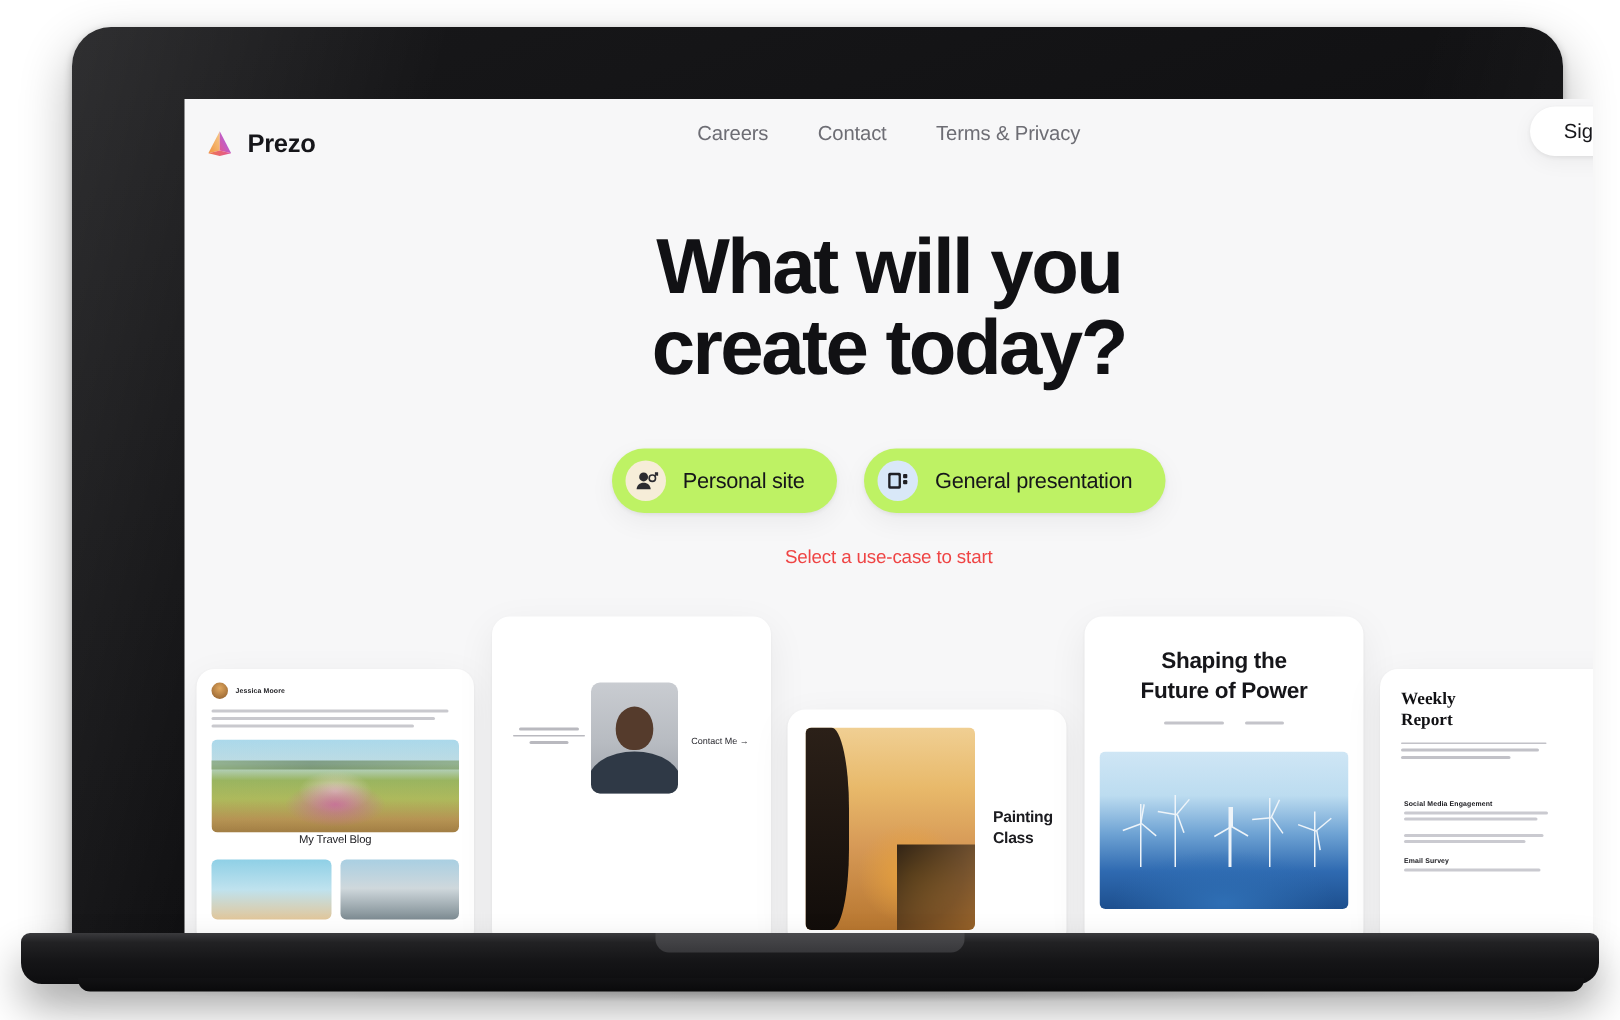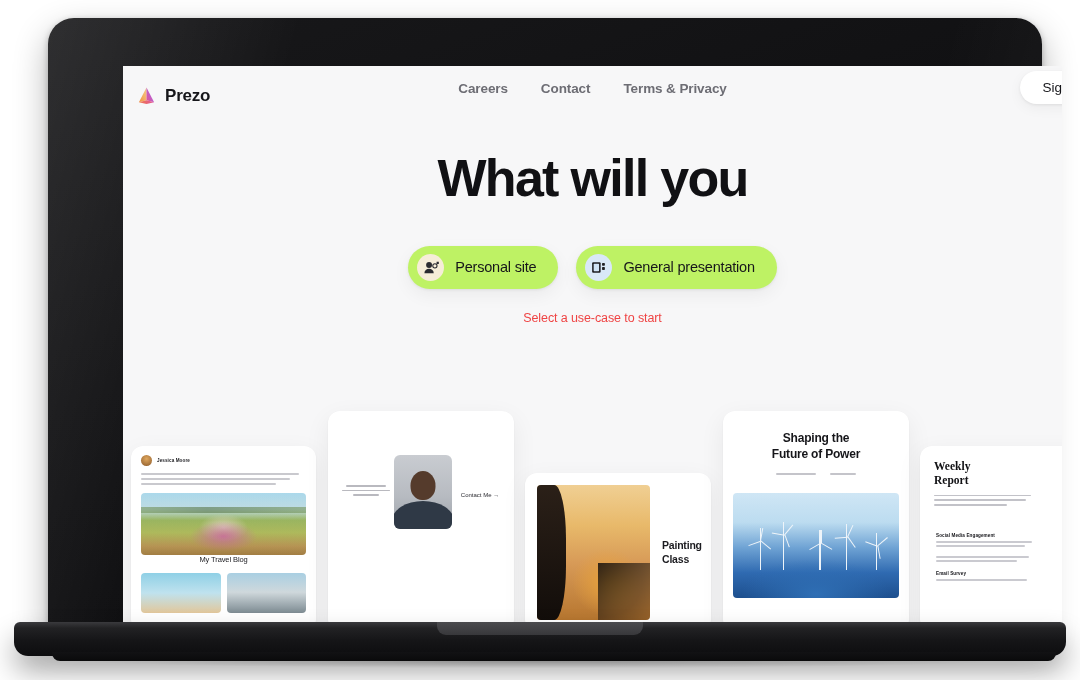--- a/index.html
+++ b/index.html
@@ -75,21 +75,21 @@
   .brand { display: flex; align-items: center; gap: 9px; }
   .brand-mark { width: 19px; height: 19px; display: block; }
   .brand-name {
     font-size: 17px; font-weight: 700; color: #16161a; letter-spacing: -.2px;
   }
   .nav-links {
     position: absolute; left: 0; right: 0; top: 0; height: 44px;
     display: flex; align-items: center; justify-content: center; gap: 33px;
   }
   .nav-link {
-    font-size: 13.5px; color: #6d6d74; letter-spacing: -.1px; cursor: pointer; font-weight: bold;
+    font-size: 13.5px; color: #6d6d74; letter-spacing: -.1px; cursor: pointer;
   }
   .signup-btn {
     position: absolute; right: -64px; top: 5px;
     background: #ffffff;
     border-radius: 20px;
     padding: 9px 22px;
     font-size: 13.5px; color: #16161a; white-space: nowrap;
     box-shadow: 0 1px 3px rgba(0,0,0,.07), 0 4px 14px rgba(0,0,0,.05);
     cursor: pointer;
   }
@@ -219,21 +219,21 @@
   }
   .c3-art::after {
     content:""; position:absolute; right:0; bottom:0; width:46%; height:42%;
     background: linear-gradient(135deg, rgba(20,15,12,.85), rgba(20,15,12,.2));
   }
   .c3-label { font-size: 10.5px; line-height: 1.28; color: #1c1c20; letter-spacing: -.2px; }
 
   
   .c4 { left: 600px; top: 48px; width: 186px; height: 221px; padding-top: 20px; }
   .c4-title {
-    text-align: center; font-size: 12px; line-height: 1.32; font-weight: 700;
+    text-align: center; font-size: 15px; line-height: 1.32; font-weight: 700;
     color: #16161a; letter-spacing: -.2px;
   }
   .c4-meta {
     display: flex; justify-content: center; gap: 14px; margin-top: 10px;
   }
   .c4-meta .blur-line { width: 40px; height: 2px; background: #c4c4ca; margin: 0; }
   .c4-photo {
     margin: 18px 10px 0 10px; height: 105px; border-radius: 4px;
     background:
       radial-gradient(ellipse 62% 46% at 50% 96%, #2f6fb5 0%, rgba(47,111,181,0) 72%),
@@ -307,20 +307,21 @@
           <span class="nav-link">Contact</span>
           <span class="nav-link">Terms &amp; Privacy</span>
         </div>
 
         <div class="signup-btn">Sign up or</div>
       </div>
 
       <div class="hero">
         <h1 class="headline">
           <span>What will you</span>
+          <span class="l2">create today?</span>
         </h1>
 
         <div class="usecases">
 
           <div class="usecase">
             <span class="uc-icon cream">
               <svg width="17" height="17" viewBox="0 0 24 24" aria-hidden="true">
                 <circle cx="10" cy="8.4" r="4.2" fill="#2b2b30"></circle>
                 <path d="M3.4 20c0-3.7 3-6.2 6.6-6.2s6.6 2.5 6.6 6.2z" fill="#2b2b30"></path>
                 <circle cx="18.2" cy="9.6" r="3" fill="none" stroke="#2b2b30" stroke-width="1.5"></circle>

